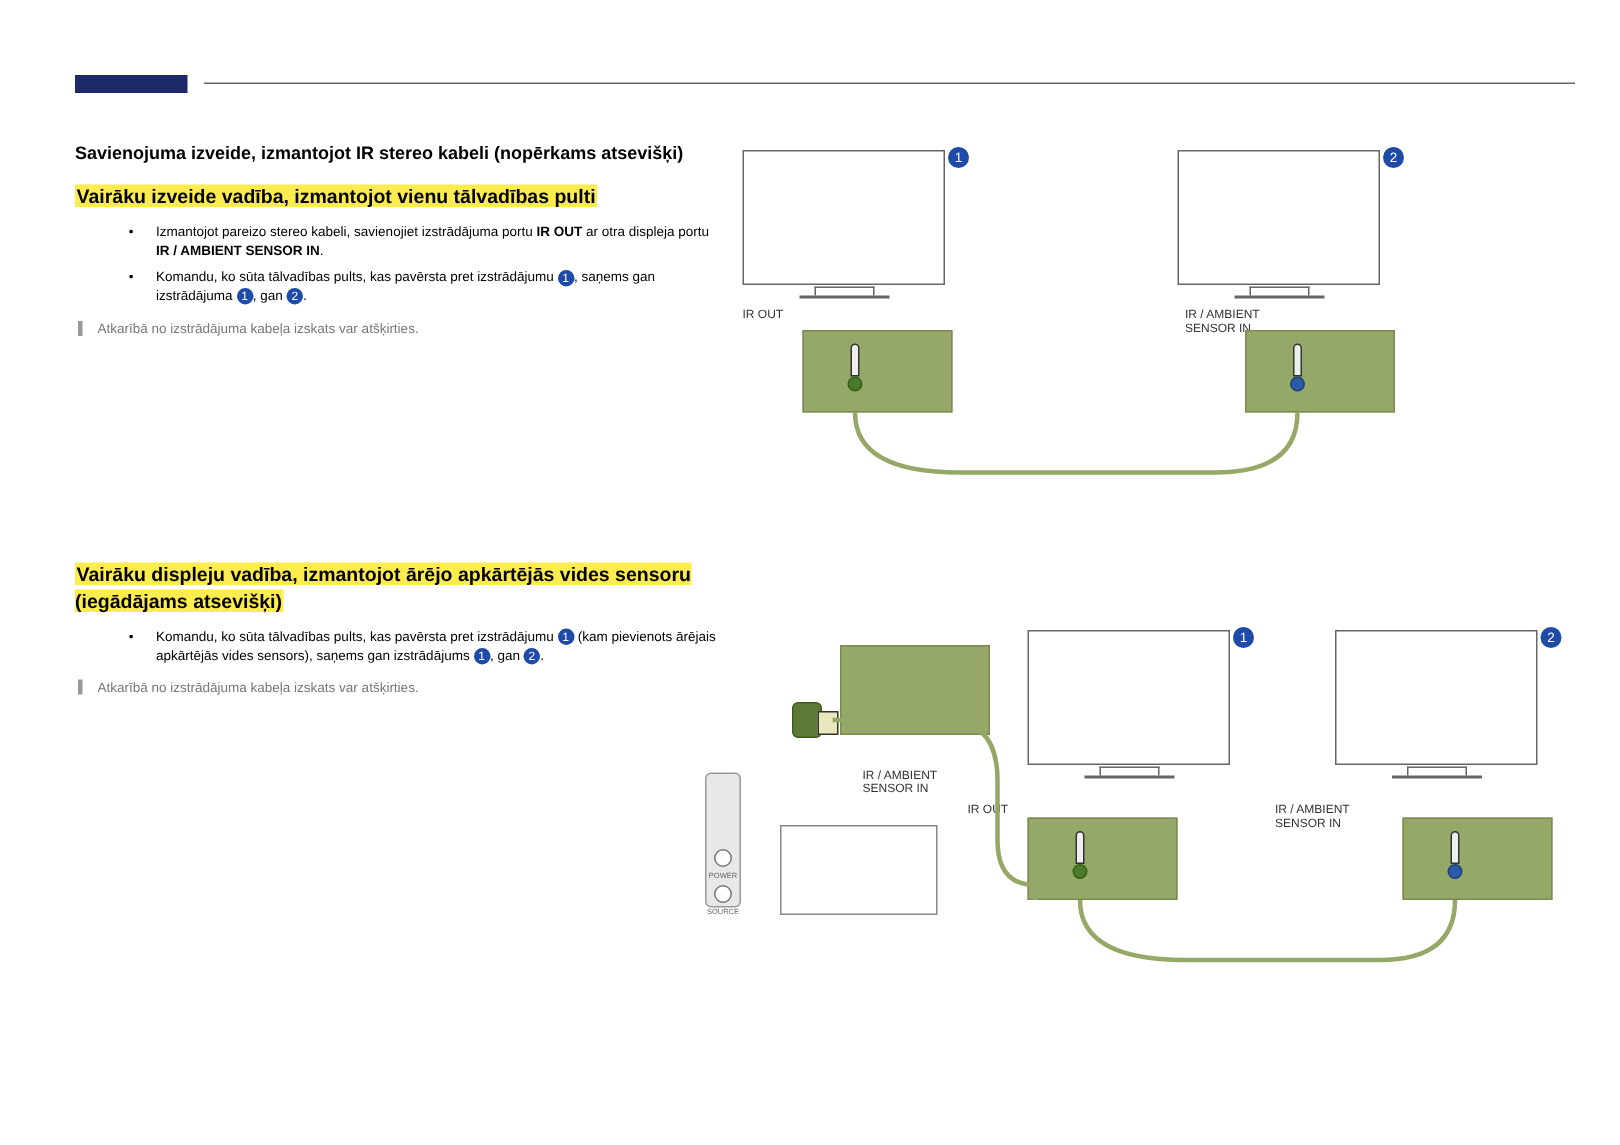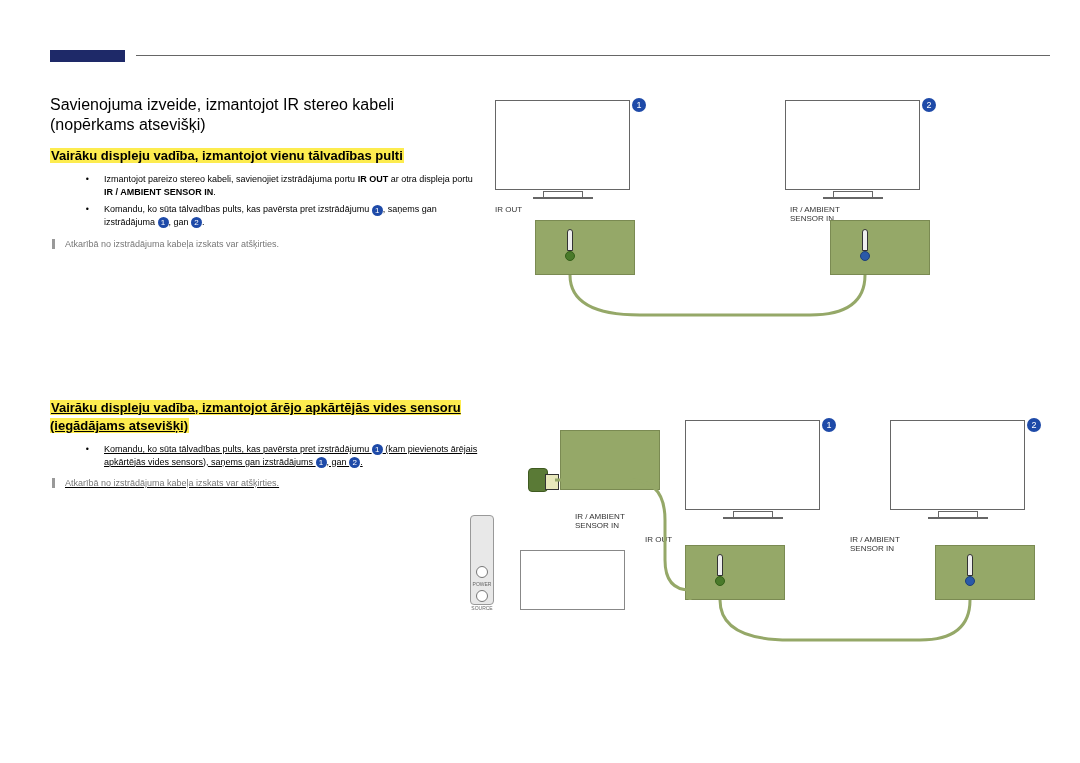--- a/index.html
+++ b/index.html
@@ -26,22 +26,22 @@
     right: 30px;
     border-top: 1px solid #666;
   }
   .left-col {
     position: absolute;
     left: 50px;
     top: 95px;
     width: 430px;
   }
   .h1 {
-    font-size: 16px;
-    font-weight: normal;
+    font-size: 12px;
+    font-weight: bold;
     line-height: 1.25;
     margin-bottom: 12px;
   }
   .small {
     font-size: 9px;
     line-height: 1.4;
     margin-bottom: 14px;
   }
   .h2 {
     font-size: 13px;
@@ -66,21 +66,21 @@
   }
   .bullets li::marker { content: "•    "; }
   .em-note {
     font-size: 9px;
     color: #777;
     border-left: 3px solid #999;
     padding-left: 10px;
     margin-bottom: 40px;
     margin-left: 2px;
   }
-  .section2 { margin-top: 150px; text-decoration: underline; }
+  .section2 { margin-top: 150px; }
   .numcircle {
     display: inline-block;
     width: 11px; height: 11px;
     border-radius: 50%;
     background: #1e4aa8;
     color: #fff;
     font-size: 8px;
     line-height: 11px;
     text-align: center;
     vertical-align: middle;
@@ -233,21 +233,21 @@
 </head>
 <body>
 
 <div class="blue-block"></div>
 <div class="top-rule"></div>
 
 <div class="left-col">
   <div class="h1">Savienojuma izveide, izmantojot IR stereo kabeli (nopērkams atsevišķi)</div>
 
   <div class="h2">
-    <span>Vairāku displeju vadība, izmantojot vienu tālvadības pulti</span>
+    <span>Vairāku izveide vadība, izmantojot vienu tālvadības pulti</span>
   </div>
   <ul class="bullets">
     <li>
       <span>Izmantojot pareizo stereo kabeli, savienojiet izstrādājuma portu </span><b>IR OUT</b><span> ar otra displeja portu </span><b>IR / AMBIENT SENSOR IN</b><span>.</span>
     </li>
     <li>
       <span>Komandu, ko sūta tālvadības pults, kas pavērsta pret izstrādājumu </span><span class="numcircle">1</span><span>, saņems gan izstrādājuma </span><span class="numcircle">1</span><span>, gan </span><span class="numcircle">2</span><span>.</span>
     </li>
   </ul>
   <div class="em-note">Atkarībā no izstrādājuma kabeļa izskats var atšķirties.</div>

